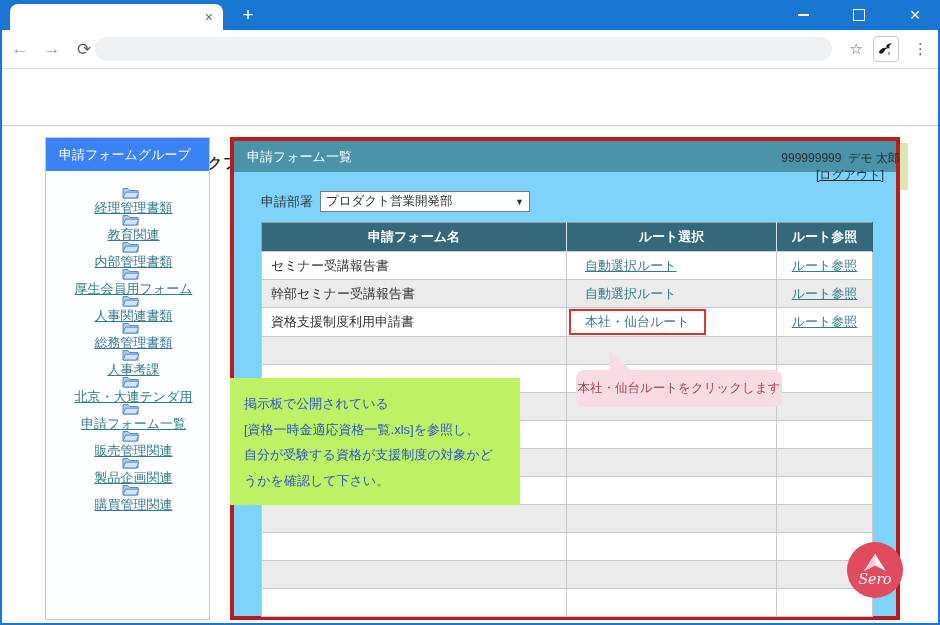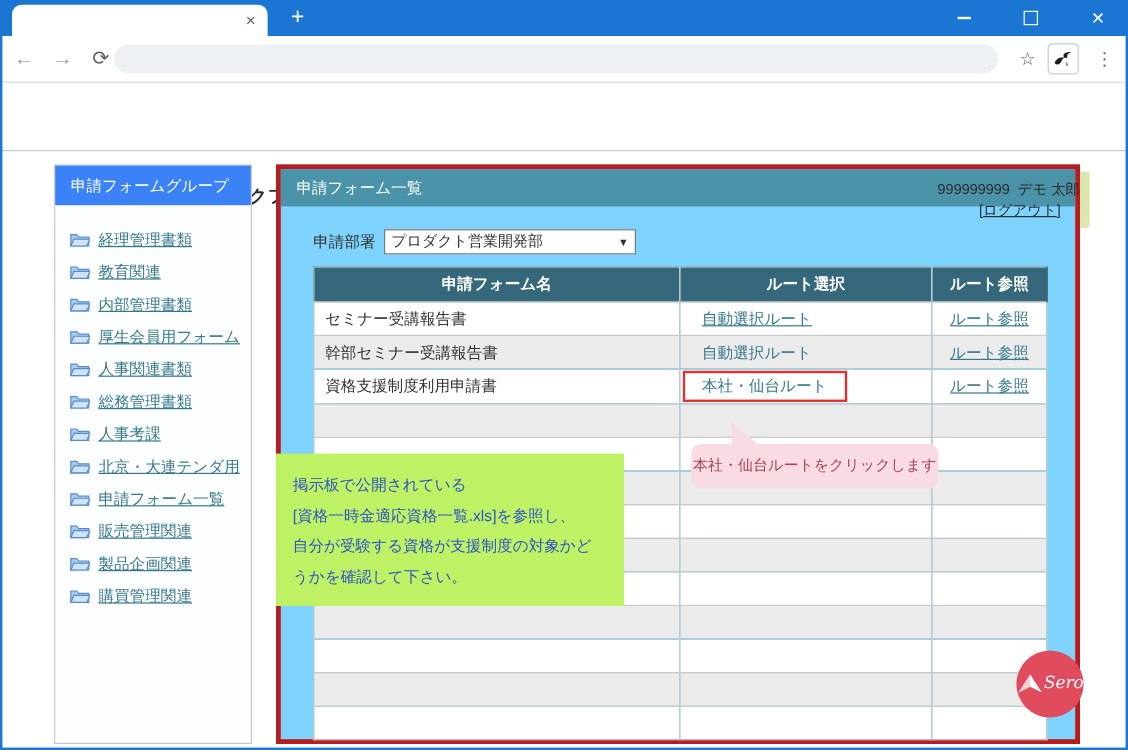--- a/index.html
+++ b/index.html
@@ -57,21 +57,21 @@
                    transform:rotate(24deg); }
   .banner-user { position:absolute; right:8px; top:7px; text-align:right; font-size:12px; color:#2c2c2c; line-height:17px; z-index:2; }
   .banner-user .logout { padding-right:16px; }
   .banner-user .logout u { cursor:pointer; }
 
   
   .sidebar { position:absolute; left:45px; top:137px; width:165px; height:483px; background:#fdfeff;
              border:1px solid #c2cad0; box-sizing:border-box; }
   .sidebar-header { height:33px; background:#3b82f6; color:#fff; font-size:13px; line-height:33px; padding-left:13px; }
   .sidebar-list { list-style:none; margin:0; padding:15px 0 0 12px; }
-  .sidebar-item { height:27px; display:flex; align-items:center; font-size:13px; }
+  .sidebar-item { height:27px; display:flex; align-items:center; font-size:13px;flex-direction:column; }
   .folder-ico { margin-right:7px; flex:0 0 auto; }
   .side-link { color:#35798c; text-decoration:underline; cursor:pointer; white-space:nowrap; }
 
   
   .main-panel { position:absolute; left:230px; top:137px; width:670px; height:483px; background:#7dd3fc;
                 border:4px solid #b91c1c; box-sizing:border-box; }
   .main-header { height:31px; background:#4a93a8; color:#fff; font-size:13px; line-height:31px; padding-left:13px; }
   .dept-row { position:absolute; left:27px; top:50px; display:flex; align-items:center; font-size:13px; }
   .dept-label { margin-right:7px; color:#333; }
   .dept-select { width:210px; height:21px; border:1px solid #7a7a7a; background:#fff; font-size:12.5px;
@@ -100,21 +100,21 @@
                color:#2d54c8; font-size:13px; line-height:25.5px; padding:13px 0 0 14px; box-sizing:border-box;
                white-space:pre-line; z-index:20; }
   .note-pink { position:absolute; left:576px; top:370px; width:206px; height:37px; background:#f9dce3; border-radius:8px;
                color:#a4454f; font-size:12.5px; line-height:37px; text-align:center; z-index:20; }
   .note-pink-tail { position:absolute; left:607px; top:350px; width:0; height:0;
                     border-left:5px solid transparent; border-right:17px solid transparent;
                     border-bottom:23px solid #f9dce3; transform:rotate(-14deg); z-index:19; }
 
   
   .sero { position:absolute; left:847px; top:542px; width:56px; height:56px; border-radius:50%; background:#e14b5e;
-          z-index:30; display:flex; flex-direction:row; align-items:center; justify-content:center; cursor:pointer; }
+          z-index:30; display:flex; flex-direction:column; align-items:center; justify-content:center; cursor:pointer; }
   .sero-text { color:#fff; font-family:"DejaVu Serif","Liberation Serif",serif; font-style:italic; font-size:14px; margin-top:-2px; }
 </style>
 </head>
 <body>
 
 <div class="screen">
 
   <div class="titlebar">
     <div class="tab">
       <span class="tab-title"></span>

